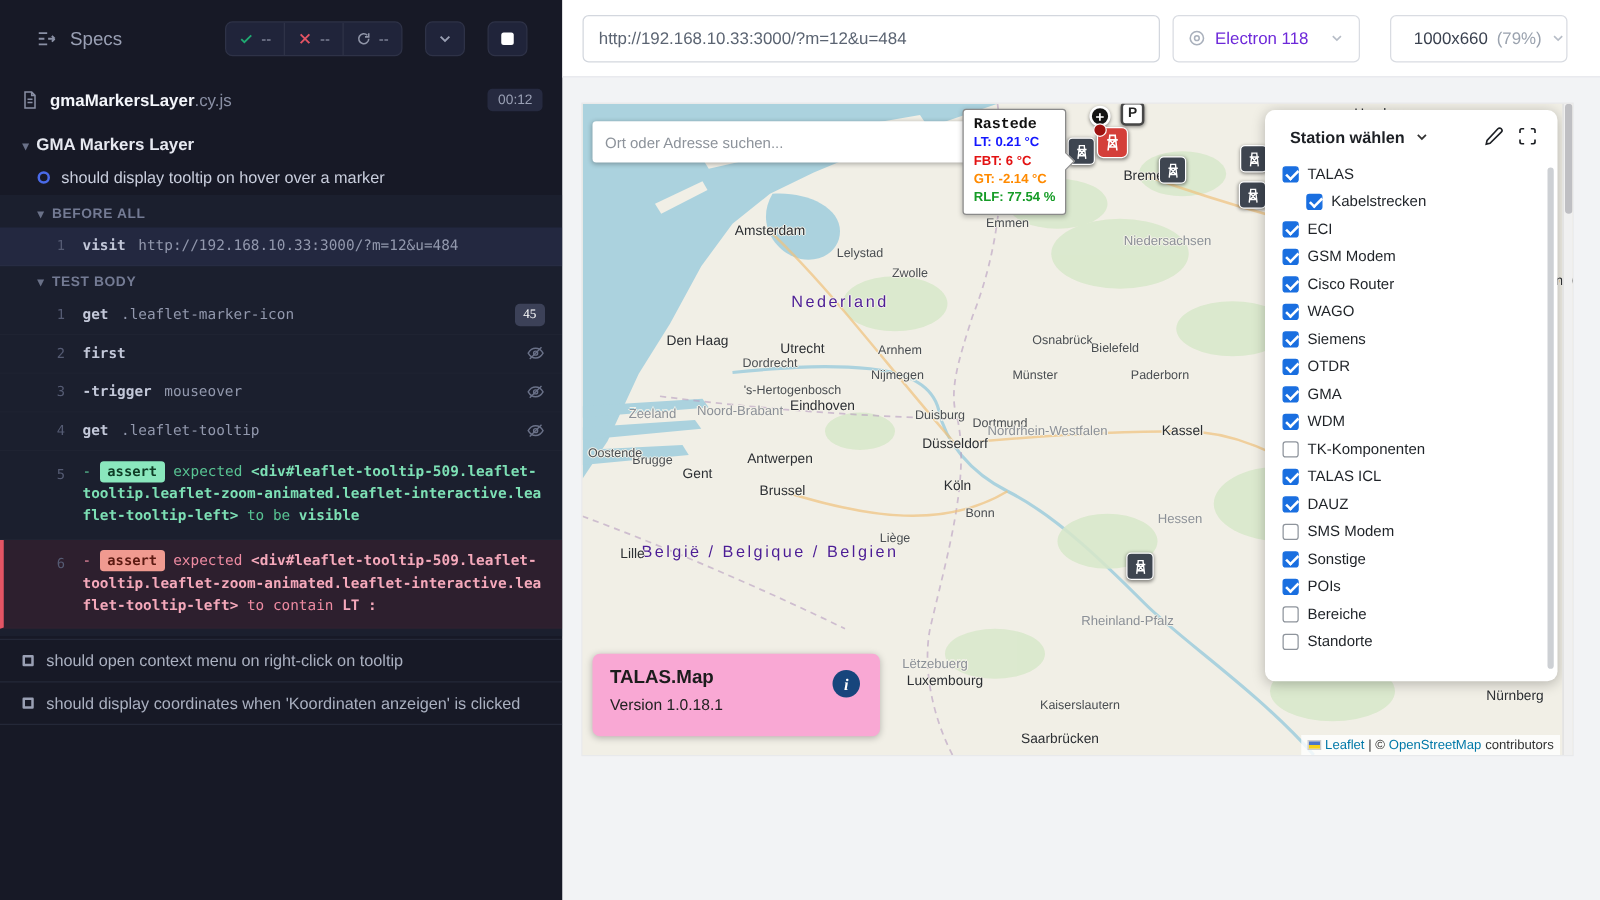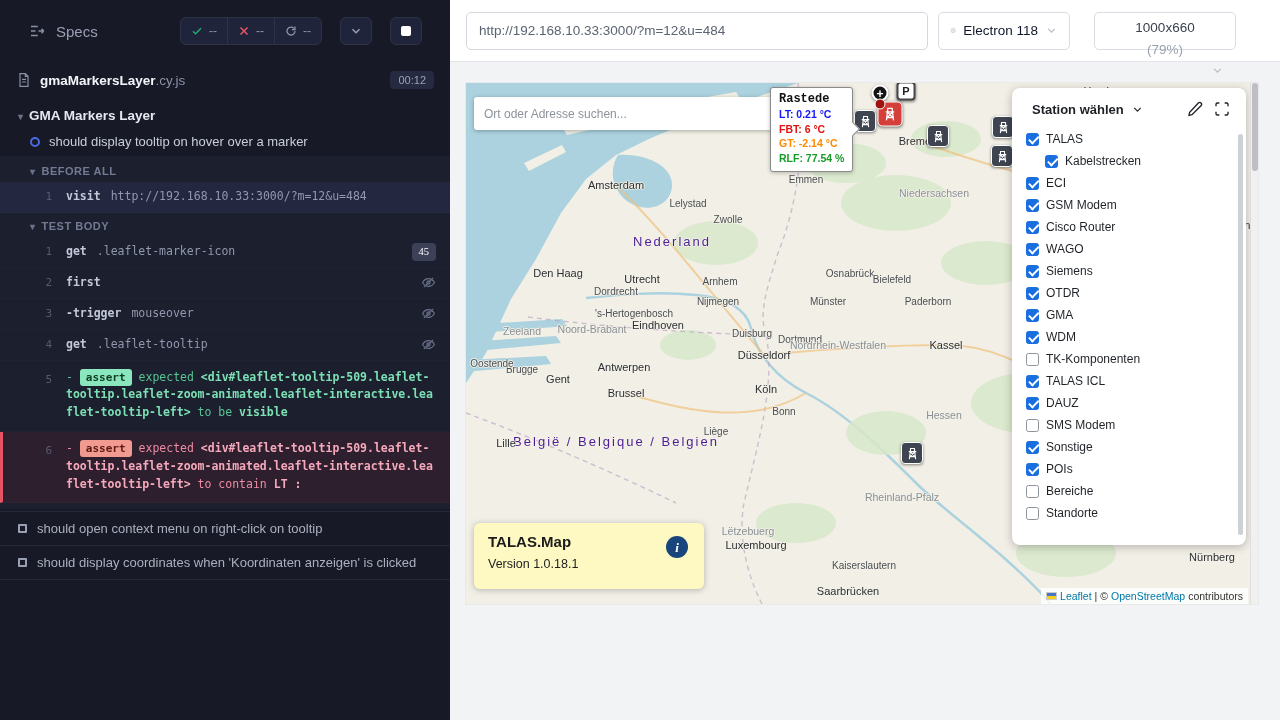--- a/index.html
+++ b/index.html
@@ -57,22 +57,22 @@
   #pending-tests { margin-top:2px; }
   .pending-test { display:flex; align-items:center; gap:10px; padding:9px 16px 9px 18px; color:#aab0c0; font-size:13px; border-top:1px solid #242838; cursor:pointer; }
   .pending-test:last-child { border-bottom:1px solid #242838; }
   .pend-ic { width:9px; height:9px; border:2px solid #9aa0b4; flex:none; border-radius:1px; }
 
   
   .stage { flex:1; display:flex; flex-direction:column; background:#f2f3f5; min-width:0; }
   .stage-header { height:62px; flex:none; background:#fff; border-bottom:1px solid #e2e4e9; display:flex; align-items:center; padding:0 16px; }
   .url-input { flex:1; max-width:462px; height:38px; border:1px solid #d3d7de; border-radius:5px; padding:0 12px; font-size:13.5px; color:#5b6472; font-family:"Liberation Sans",sans-serif; background:#fff; outline:none; }
   .select { height:38px; border:1px solid #d9dce2; border-radius:5px; display:flex; align-items:center; gap:7px; padding:0 11px; background:#fff; cursor:pointer; font-size:13.5px; white-space:nowrap; }
-  .browser-select { width:132px; margin-left:10px; color:#0f172a; }
-  .viewport-select { width:142px; margin-left:24px; color:#3b4250;flex-direction:column; }
+  .browser-select { width:150px; margin-left:10px; color:#6d28d9; }
+  .viewport-select { width:142px; margin-left:24px; color:#3b4250; }
   .muted { color:#9aa2ae; }
   .chev { color:#b7bdc7; display:flex; }
 
   .aut-container { flex:1; padding:21px 16px; }
   .map { position:relative; width:792px; height:521px; background:#f1efe6; overflow:hidden; box-shadow:0 0 0 1px rgba(0,0,0,.04); }
   .map-bg { position:absolute; inset:0; }
   #map-labels { position:absolute; inset:0; pointer-events:none; z-index:2; }
   .lbl { position:absolute; transform:translate(-50%,-50%); white-space:nowrap;
          text-shadow:-1px 0 0 #f3f1e8,1px 0 0 #f3f1e8,0 -1px 0 #f3f1e8,0 1px 0 #f3f1e8; }
   .lbl.city { font-size:11px; color:#2c2f33; }
@@ -106,21 +106,21 @@
   .panel-icons { margin-left:auto; display:flex; gap:11px; align-items:center; }
   .panel-icons span { display:flex; cursor:pointer; color:#1d2025; }
   #station-list { flex:1; padding:2px 8px 2px 14px; overflow:hidden; }
   .st-item { height:22px; display:flex; align-items:center; gap:7px; font-size:12px; color:#1f2328; cursor:pointer; }
   .st-item.indent { margin-left:19px; }
   .cbx { position:relative; width:13px; height:13px; border-radius:2.5px; border:1.5px solid #8e949c; background:#fff; flex:none; }
   .cbx.on { border-color:#1a6fe0; background:#1a6fe0; }
   .cbx.on::after { content:""; position:absolute; left:3.5px; top:0.5px; width:4px; height:7.5px; border:solid #fff; border-width:0 2px 2px 0; transform:rotate(45deg); }
   .panel-scroll { position:absolute; right:3px; top:46px; bottom:10px; width:5px; border-radius:3px; background:#cdd0d4; }
 
-  .info-card { position:absolute; left:8px; top:440px; width:230px; height:66px; background:#fef9c3; border-radius:6px; box-shadow:0 1px 6px rgba(0,0,0,.25); padding:10px 14px; z-index:10; }
+  .info-card { position:absolute; left:8px; top:440px; width:230px; height:66px; background:#f9a8d4; border-radius:6px; box-shadow:0 1px 6px rgba(0,0,0,.25); padding:10px 14px; z-index:10; }
   .info-title { font-size:15px; font-weight:700; color:#1c1c1c; }
   .info-version { font-size:12.5px; color:#222; margin-top:7px; }
   .info-icon { position:absolute; right:16px; top:13px; width:22px; height:22px; border-radius:50%; background:#17457c; color:#fff; display:flex; align-items:center; justify-content:center; font:italic 700 13px/1 "Liberation Serif",serif; cursor:pointer; }
 
   .attribution { position:absolute; right:10px; bottom:0; background:rgba(255,255,255,.8); padding:2px 5px; font-size:10.5px; color:#333; z-index:10; display:flex; align-items:center; gap:3px; white-space:nowrap; }
   .flag { display:inline-block; width:11px; height:8px; background:linear-gradient(#4a76c9 50%, #f7d117 50%); border:1px solid #ccc; }
   .att-link { color:#0078a8; cursor:pointer; }
 
   .app-scrollbar { position:absolute; right:0; top:0; width:8px; height:100%; background:#f0f0f0; border-left:1px solid #dedede; z-index:30; }
   .app-scrollbar .thumb { position:absolute; top:0; left:1px; width:6px; height:88px; background:#bfbfc3; border-radius:4px; }

